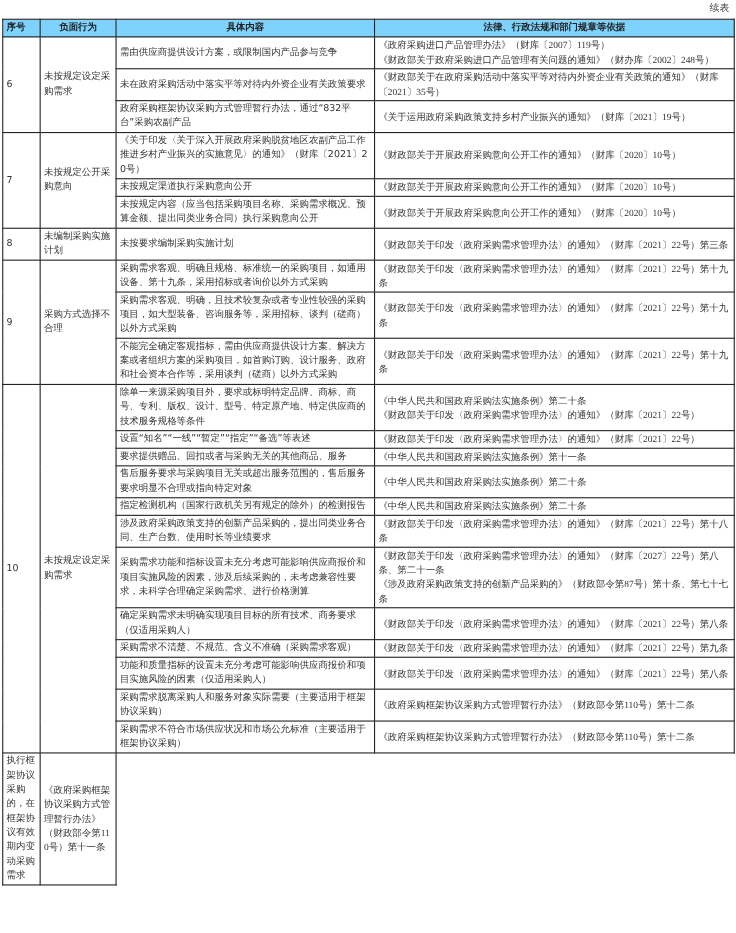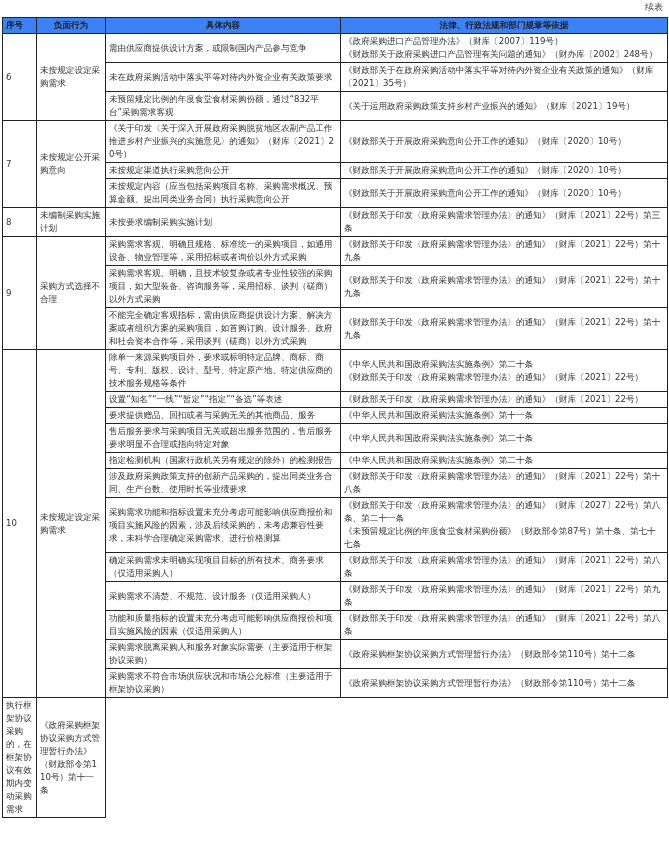--- a/index.html
+++ b/index.html
@@ -22,30 +22,30 @@
     table.doc col.c3 { width: 235px; }
     table.doc col.c4 { width: 327px; }
     table.doc th, table.doc td {
       border: 1px solid #222;
       padding: 1px 3px;
       vertical-align: middle;
       word-break: break-all;
       font-weight: normal;
     }
     table.doc th {
-      background: #3b82f6;
+      background: #7dd3fc;
       font-weight: bold;
       color: #222;
       height: 13px;
       font-size: 8.6px;
       text-align: center;
     }
     table.doc th.left { text-align: left; }
     td.num { text-align: left; }
-    td.law div { white-space: normal; }
+    td.law div { white-space: normal; font-family: Liberation Serif, serif; }
   </style>
 </head>
 <body>
 
 <div class="continued">续表</div>
 
 <table class="doc">
   <colgroup>
     <col class="c1">
       <col class="c2">
@@ -70,21 +70,21 @@
           <div>《财政部关于政府采购进口产品管理有关问题的通知》（财办库〔2002〕248号）</div>
         </td>
       </tr>
       <tr>
         <td>未在政府采购活动中落实平等对待内外资企业有关政策要求</td>
         <td class="law">
           <div>《财政部关于在政府采购活动中落实平等对待内外资企业有关政策的通知》（财库〔2021〕35号）</div>
         </td>
       </tr>
       <tr>
-        <td>未预留规定比例的年度食堂食材采购份额，通过“832平台”采购需求客观</td>
+        <td>政府采购框架协议采购方式管理暂行办法，通过“832平台”采购农副产品</td>
         <td class="law">
           <div>《关于运用政府采购政策支持乡村产业振兴的通知》（财库〔2021〕19号）</div>
         </td>
       </tr>
       <tr>
         <td class="num" rowspan="3">7</td>
         <td rowspan="3">未按规定公开采购意向</td>
         <td>《关于印发〈关于深入开展政府采购脱贫地区农副产品工作推进乡村产业振兴的实施意见〉的通知》（财库〔2021〕20号）</td>
         <td class="law">
           <div>《财政部关于开展政府采购意向公开工作的通知》（财库〔2020〕10号）</div>
@@ -106,21 +106,21 @@
         <td class="num" rowspan="1">8</td>
         <td rowspan="1">未编制采购实施计划</td>
         <td>未按要求编制采购实施计划</td>
         <td class="law">
           <div>《财政部关于印发〈政府采购需求管理办法〉的通知》（财库〔2021〕22号）第三条</div>
         </td>
       </tr>
       <tr>
         <td class="num" rowspan="3">9</td>
         <td rowspan="3">采购方式选择不合理</td>
-        <td>采购需求客观、明确且规格、标准统一的采购项目，如通用设备、物业管理等，采用招标或者询价以外方式采购</td>
+        <td>采购需求客观、明确且规格、标准统一的采购项目，如通用设备、第十九条，采用招标或者询价以外方式采购</td>
         <td class="law">
           <div>《财政部关于印发〈政府采购需求管理办法〉的通知》（财库〔2021〕22号）第十九条</div>
         </td>
       </tr>
       <tr>
         <td>采购需求客观、明确，且技术较复杂或者专业性较强的采购项目，如大型装备、咨询服务等，采用招标、谈判（磋商）以外方式采购</td>
         <td class="law">
           <div>《财政部关于印发〈政府采购需求管理办法〉的通知》（财库〔2021〕22号）第十九条</div>
         </td>
       </tr>
@@ -166,31 +166,31 @@
       <tr>
         <td>涉及政府采购政策支持的创新产品采购的，提出同类业务合同、生产台数、使用时长等业绩要求</td>
         <td class="law">
           <div>《财政部关于印发〈政府采购需求管理办法〉的通知》（财库〔2021〕22号）第十八条</div>
         </td>
       </tr>
       <tr>
         <td>采购需求功能和指标设置未充分考虑可能影响供应商报价和项目实施风险的因素，涉及后续采购的，未考虑兼容性要求，未科学合理确定采购需求、进行价格测算</td>
         <td class="law">
           <div>《财政部关于印发〈政府采购需求管理办法〉的通知》（财库〔2027〕22号）第八条、第二十一条</div>
-          <div>《未预留规定比例的年度食堂食材采购份额》（财政部令第87号）第十条、第七十七条</div>
+          <div>《涉及政府采购政策支持的创新产品采购的》（财政部令第87号）第十条、第七十七条</div>
         </td>
       </tr>
       <tr>
         <td>确定采购需求未明确实现项目目标的所有技术、商务要求（仅适用采购人）</td>
         <td class="law">
           <div>《财政部关于印发〈政府采购需求管理办法〉的通知》（财库〔2021〕22号）第八条</div>
         </td>
       </tr>
       <tr>
-        <td>采购需求不清楚、不规范、设计服务（仅适用采购人）</td>
+        <td>采购需求不清楚、不规范、含义不准确（采购需求客观）</td>
         <td class="law">
           <div>《财政部关于印发〈政府采购需求管理办法〉的通知》（财库〔2021〕22号）第九条</div>
         </td>
       </tr>
       <tr>
         <td>功能和质量指标的设置未充分考虑可能影响供应商报价和项目实施风险的因素（仅适用采购人）</td>
         <td class="law">
           <div>《财政部关于印发〈政府采购需求管理办法〉的通知》（财库〔2021〕22号）第八条</div>
         </td>
       </tr>

